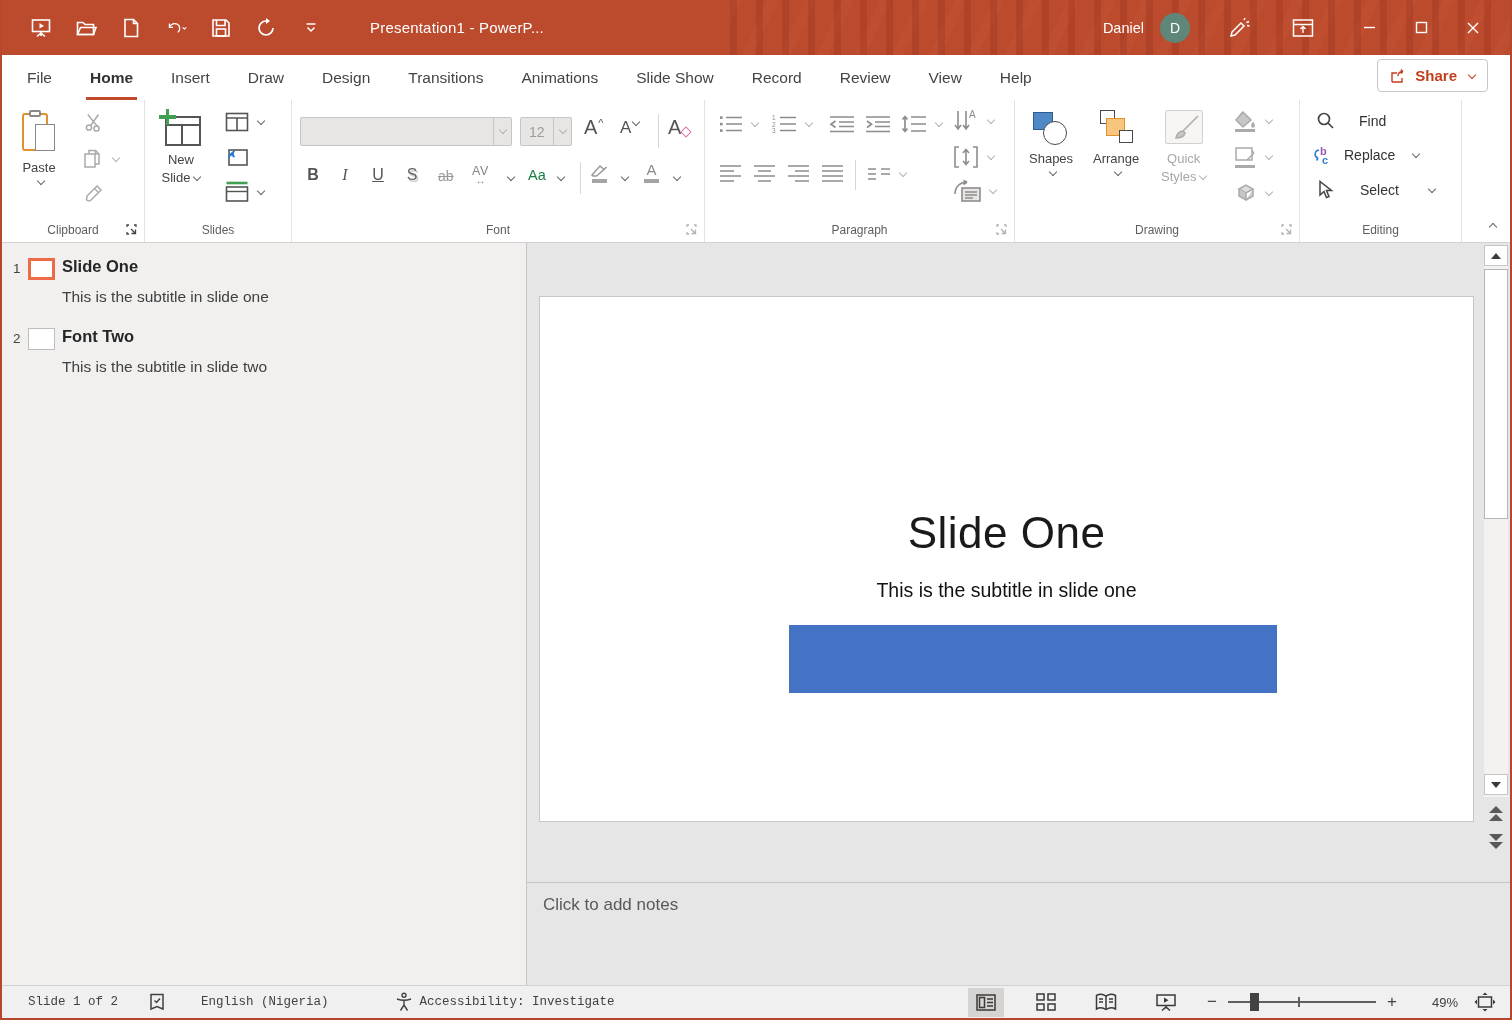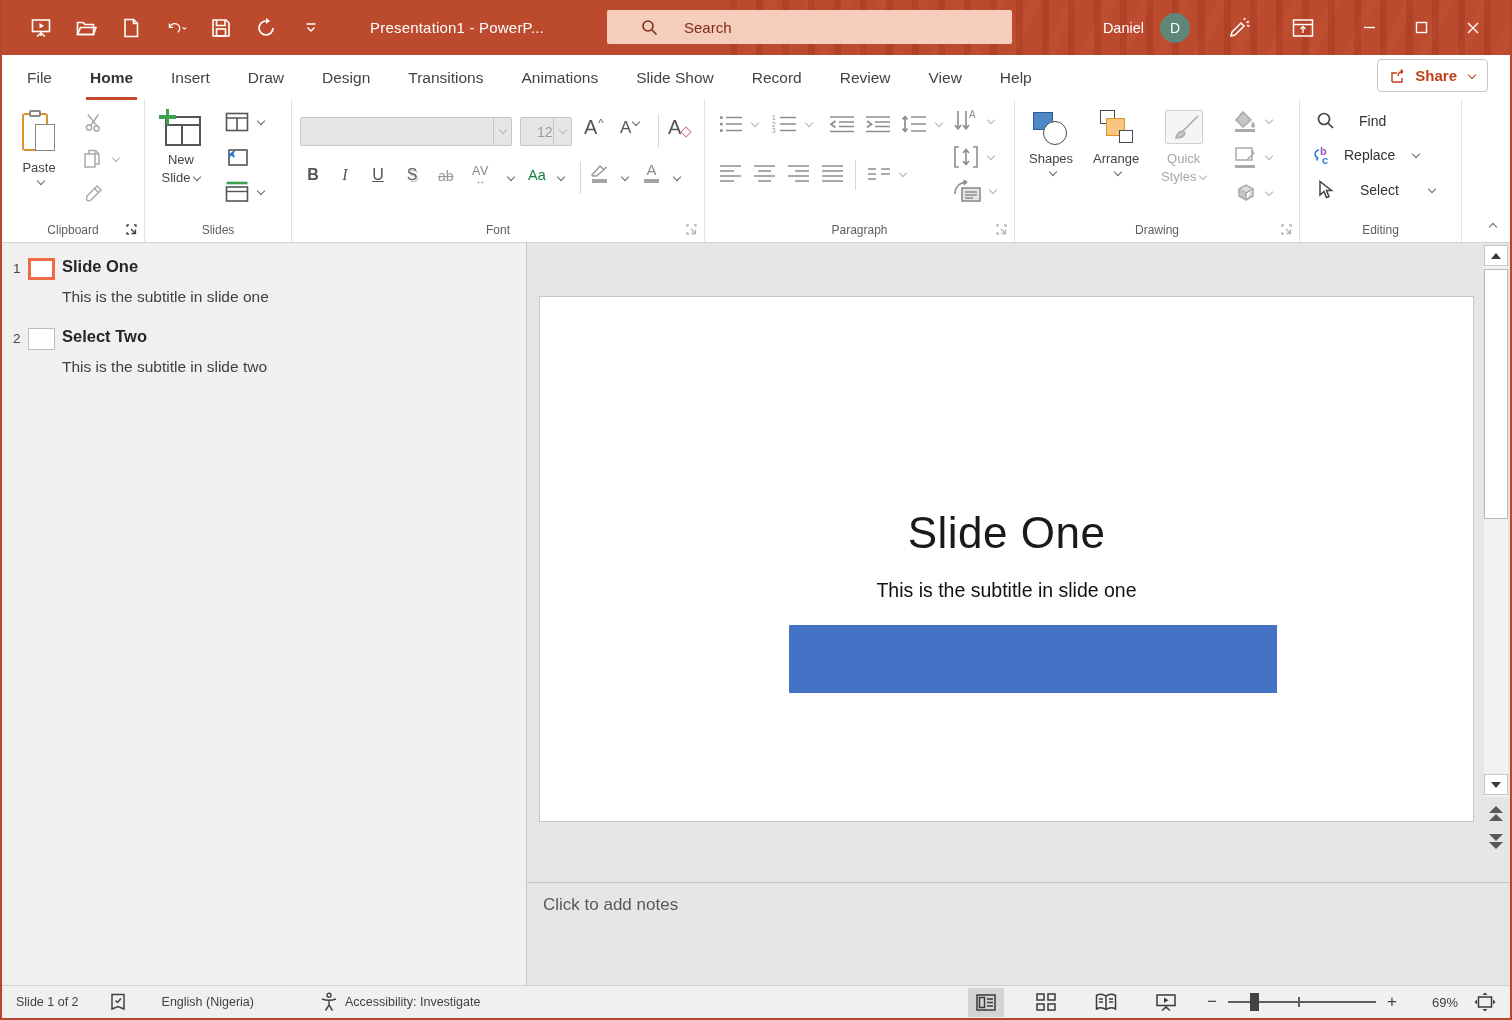--- a/index.html
+++ b/index.html
@@ -40,21 +40,21 @@
   .g-lbl { position:absolute; bottom:5px; left:0; width:100%; text-align:center; font-size:12px; color:#605E5C; }
   .launcher { position:absolute; bottom:7px; right:7px; }
   .bigbtn { position:absolute; display:flex; flex-direction:column; align-items:center; gap:3px; }
   .bb-lbl { font-size:13px; color:#444; line-height:15px; }
   .bb-lbl.dis { color:#A9A7A5; }
   .vchev { display:inline-block; width:6px; height:6px; border-right:1.4px solid #666; border-bottom:1.4px solid #666;
            transform:rotate(45deg); margin-left:4px; margin-bottom:2px; }
   .vchev.dis { border-color:#B5B3B1; }
   .mini { position:absolute; display:flex; align-items:center; gap:5px; }
   .combo { position:absolute; height:29px; background:#E7E6E5; border:1px solid #C8C6C4; border-radius:2px; display:flex; align-items:center; }
-  .combo .cv { flex:1; padding-left:16px; font-size:14px; color:#9E9C9A; }
+  .combo .cv { flex:1; padding-left:8px; font-size:14px; color:#9E9C9A; }
   .combo .cbtn { width:18px; height:100%; border-left:1px solid #C8C6C4; display:flex; align-items:center; justify-content:center; }
   .fbtn { display:flex; align-items:center; justify-content:center; }
   .divline { position:absolute; width:1px; background:#D8D6D4; }
   .colbar { display:block; width:15px; height:4px; margin-top:1px; }
 
   
   .workspace { position:absolute; left:0; top:243px; width:100%; height:742px; display:flex; }
   .outline-panel { position:relative; width:525px; background:#F1F0EF; border-right:1px solid #C8C6C4; flex:none; }
   .o-item { position:absolute; left:0; width:100%; }
   .o-num { position:absolute; left:11px; top:4px; font-size:13.5px; color:#444; }
@@ -79,21 +79,21 @@
   .sb-thumb { position:absolute; left:0; top:26px; width:24px; height:250px; background:#fff; border:1px solid #B8B6B4; }
   .tri-up { width:0; height:0; border-left:5px solid transparent; border-right:5px solid transparent; border-bottom:6px solid #3b3a39; }
   .tri-dn { width:0; height:0; border-left:5px solid transparent; border-right:5px solid transparent; border-top:6px solid #3b3a39; }
   .dblarrow { position:absolute; left:2px; width:20px; height:24px; display:flex; flex-direction:column; align-items:center; justify-content:center; gap:1px; }
   .tri-s-up { width:0; height:0; border-left:7px solid transparent; border-right:7px solid transparent; border-bottom:7px solid #5B5957; }
   .tri-s-dn { width:0; height:0; border-left:7px solid transparent; border-right:7px solid transparent; border-top:7px solid #5B5957; }
 
   
   .statusbar { position:absolute; left:0; top:985px; width:100%; height:35px; background:#F0F0F0; border-top:1px solid #D3D1CF;
                border-bottom:2px solid #B7472A; display:flex; align-items:center; font-size:12.5px; color:#424242; }
-  .sb-left { display:flex; align-items:center; padding-left:14px; }
+  .sb-left { display:flex; align-items:center; padding-left:26px;font-family:Liberation Mono, monospace; }
   .sb-right { margin-left:auto; display:flex; align-items:center; padding-right:14px; }
   .viewbtn { width:36px; height:29px; display:flex; align-items:center; justify-content:center; margin-right:24px; }
   .viewbtn.active { background:#D6D4D2; }
   .zoomsym { font-size:17px; color:#424242; width:20px; text-align:center; }
   .z-track { position:relative; width:148px; height:2px; background:#5f5f5f; margin:0 6px; }
   .z-handle { position:absolute; left:22px; top:-8px; width:9px; height:18px; background:#424242; }
   .z-tick { position:absolute; left:70px; top:-4px; width:2px; height:10px; background:#5f5f5f; }
   .zoom-label { width:46px; text-align:right; margin-left:10px; margin-right:16px; font-size:13px; }
   svg { display:block; }
 </style>
@@ -145,27 +145,20 @@
         </svg>
       </div>
       <div class="qbtn">
         <svg width="12" height="10" viewBox="0 0 12 10" fill="none" stroke="#fff" stroke-width="1.5">
           <path d="M1.5 1 H10.5"></path>
             <path d="M2.5 4.5 L6 8 9.5 4.5"></path>
         </svg>
       </div>
     </div>
     <div class="doc-title">Presentation1  -  PowerP...</div>
-    <div class="search-box">
-      <svg width="17" height="17" viewBox="0 0 17 17" fill="none" stroke="#7E2D15" stroke-width="1.6">
-        <circle cx="7" cy="7" r="5"></circle>
-          <path d="M11 11 L15.5 15.5"></path>
-      </svg>
-      <span class="s-txt">Search</span>
-    </div>
     <div class="tb-right">
       <span class="user-name">Daniel</span>
       <div class="avatar">D</div>
       <div class="tb-ico">
         <svg width="24" height="24" viewBox="0 0 24 24" fill="none" stroke="#fff" stroke-width="1.5">
           <path d="M5 16 L14 7 17 10 8 19 4 20 Z"></path>
             <path d="M17 4 L18 2 M19.5 6.5 L22 5.5 M20 9.5 L22.5 10"></path>
         </svg>
       </div>
       <div class="tb-ico">
@@ -571,21 +564,21 @@
     <div class="outline-panel">
       <div class="o-item" style="top:14px;height:60px;">
         <span class="o-num">1</span>
         <span class="o-thumb sel"></span>
         <span class="o-title">Slide One</span>
         <span class="o-sub">This is the subtitle in slide one</span>
       </div>
       <div class="o-item" style="top:84px;height:60px;">
         <span class="o-num">2</span>
         <span class="o-thumb unsel"></span>
-        <span class="o-title">Select Two</span>
+        <span class="o-title">Font Two</span>
         <span class="o-sub">This is the subtitle in slide two</span>
       </div>
     </div>
 
     <div class="editor">
       <div class="slide-canvas">
         <div class="sl-title">Slide One</div>
         <div class="sl-sub">This is the subtitle in slide one</div>
         <div class="sl-rect" style="background:#4472C4;"></div>
       </div>
@@ -662,21 +655,21 @@
             <path d="M10 12.5 V15.5 M6 17.5 L10 14 14 17.5"></path>
             <path d="M8 4.5 L12.5 7.2 8 9.8 Z" fill="#3b3a39" stroke="none"></path>
         </svg>
       </span>
       <span class="zoomsym">−</span>
       <span class="z-track">
         <span class="z-tick"></span>
         <span class="z-handle"></span>
       </span>
       <span class="zoomsym">+</span>
-      <span class="zoom-label">69%</span>
+      <span class="zoom-label">49%</span>
       <span style="display:flex;">
         <svg width="22" height="20" viewBox="0 0 22 20" fill="none" stroke="#3b3a39" stroke-width="1.5">
           <rect x="4.5" y="5" width="13" height="10"></rect>
           <path d="M11 0.5 L8.5 3 H13.5 Z" fill="#3b3a39" stroke="none"></path>
           <path d="M11 19.5 L8.5 17 H13.5 Z" fill="#3b3a39" stroke="none"></path>
           <path d="M0.5 10 L3 7.5 V12.5 Z" fill="#3b3a39" stroke="none"></path>
           <path d="M21.5 10 L19 7.5 V12.5 Z" fill="#3b3a39" stroke="none"></path>
         </svg>
       </span>
     </div>

